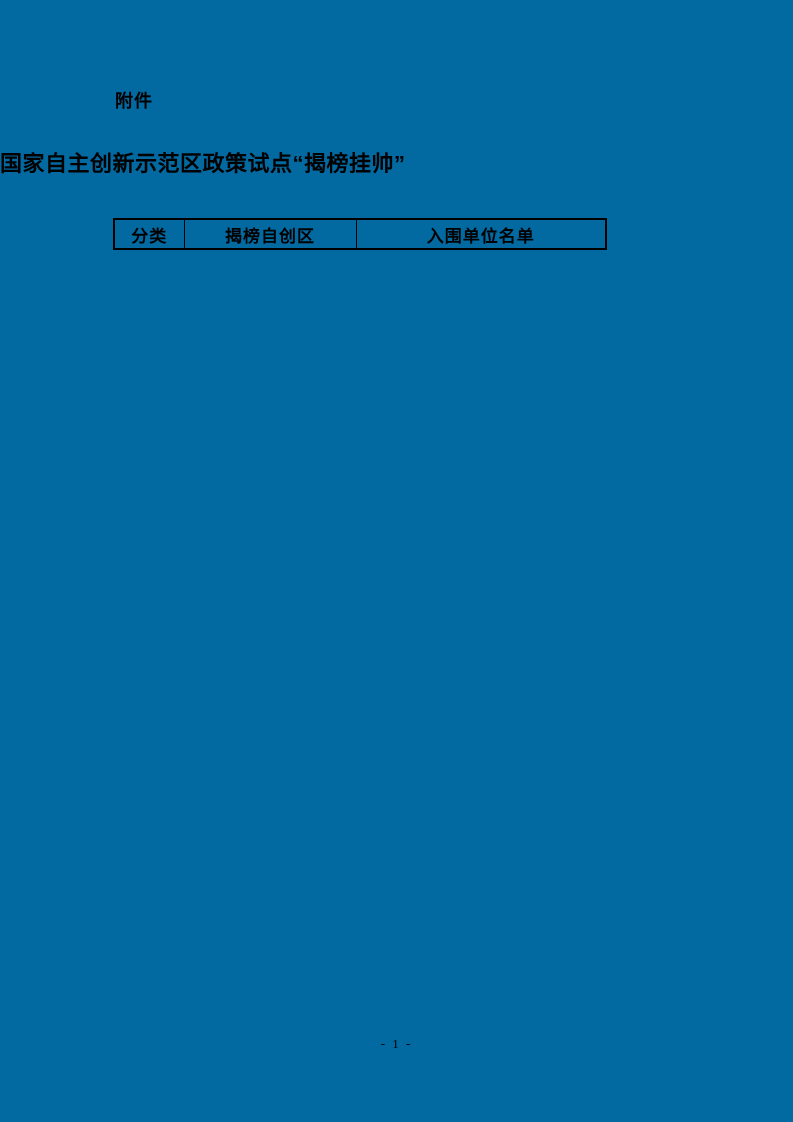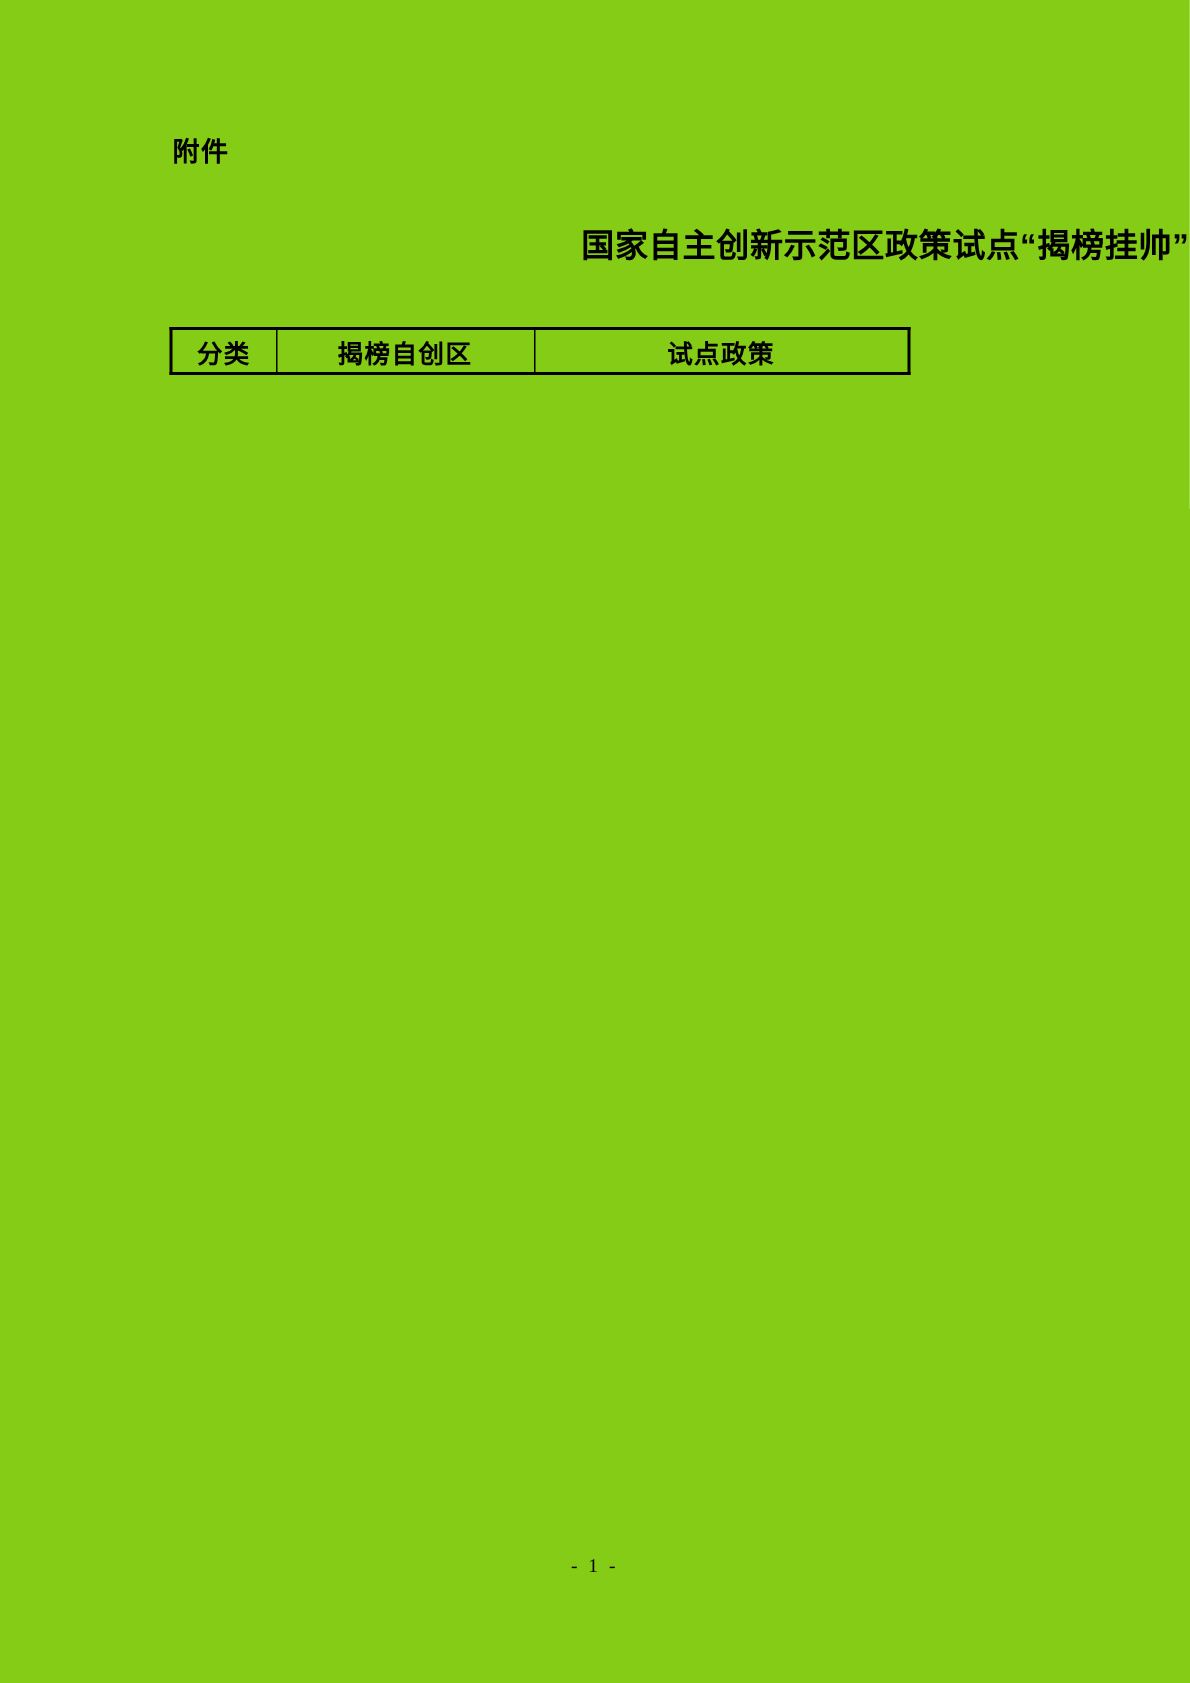--- a/index.html
+++ b/index.html
@@ -5,56 +5,56 @@
   html, body { margin: 0; padding: 0; }
   body {
     width: 793px; height: 1122px;
     background: #ffffff; color: #000;
     font-family: "Liberation Serif", "DejaVu Serif", serif;
   }
   .page {
     position: relative;
     width: 793px; height: 1122px;
     overflow: hidden;
-    background: #84cc16;
+    background: #0369a1;
   }
   .attachment-label {
     position: absolute;
     left: 115px; top: 86px;
     font-family: "Liberation Sans", "DejaVu Sans", sans-serif;
     font-weight: 600;
     font-size: 18px;
     letter-spacing: 1px;
   }
   .doc-title {
     position: absolute;
     left: 0; top: 147px;
     width: 100%;
-    text-align: right;
+    text-align: left;
     font-family: "Liberation Sans", "DejaVu Sans", sans-serif;
     font-weight: 700;
     font-size: 22px;
     line-height: 33px;
     letter-spacing: 0.5px;
   }
   table.policy-table {
     position: absolute;
     left: 113px; top: 218px;
     width: 492px;
     border-collapse: collapse;
     table-layout: fixed;
     border: 2px solid #000;
   }
   .policy-table th, .policy-table td {
     border: 1px solid #000;
     vertical-align: middle;
   }
   .policy-table th {
     height: 28px;
-    font-family: Liberation Serif, serif;
+    font-family: Liberation Mono, monospace;
     font-weight: 700;
     font-size: 17px;
     letter-spacing: 1px;
     text-align: center;
     padding: 0;
   }
   .page-number {
     position: absolute;
     left: 0; top: 1036px;
     width: 100%;
@@ -77,21 +77,21 @@
   <table class="policy-table">
     <colgroup>
       <col style="width:70px">
       <col style="width:172px">
       <col style="width:250px">
     </colgroup>
     <thead>
       <tr>
         <th>分类</th>
         <th>揭榜自创区</th>
-        <th>试点政策</th>
+        <th>入围单位名单</th>
       </tr>
     </thead>
     <tbody></tbody>
   </table>
 
   <div class="page-number">- 1 -</div>
 
 </div>
 
 </body></html>

